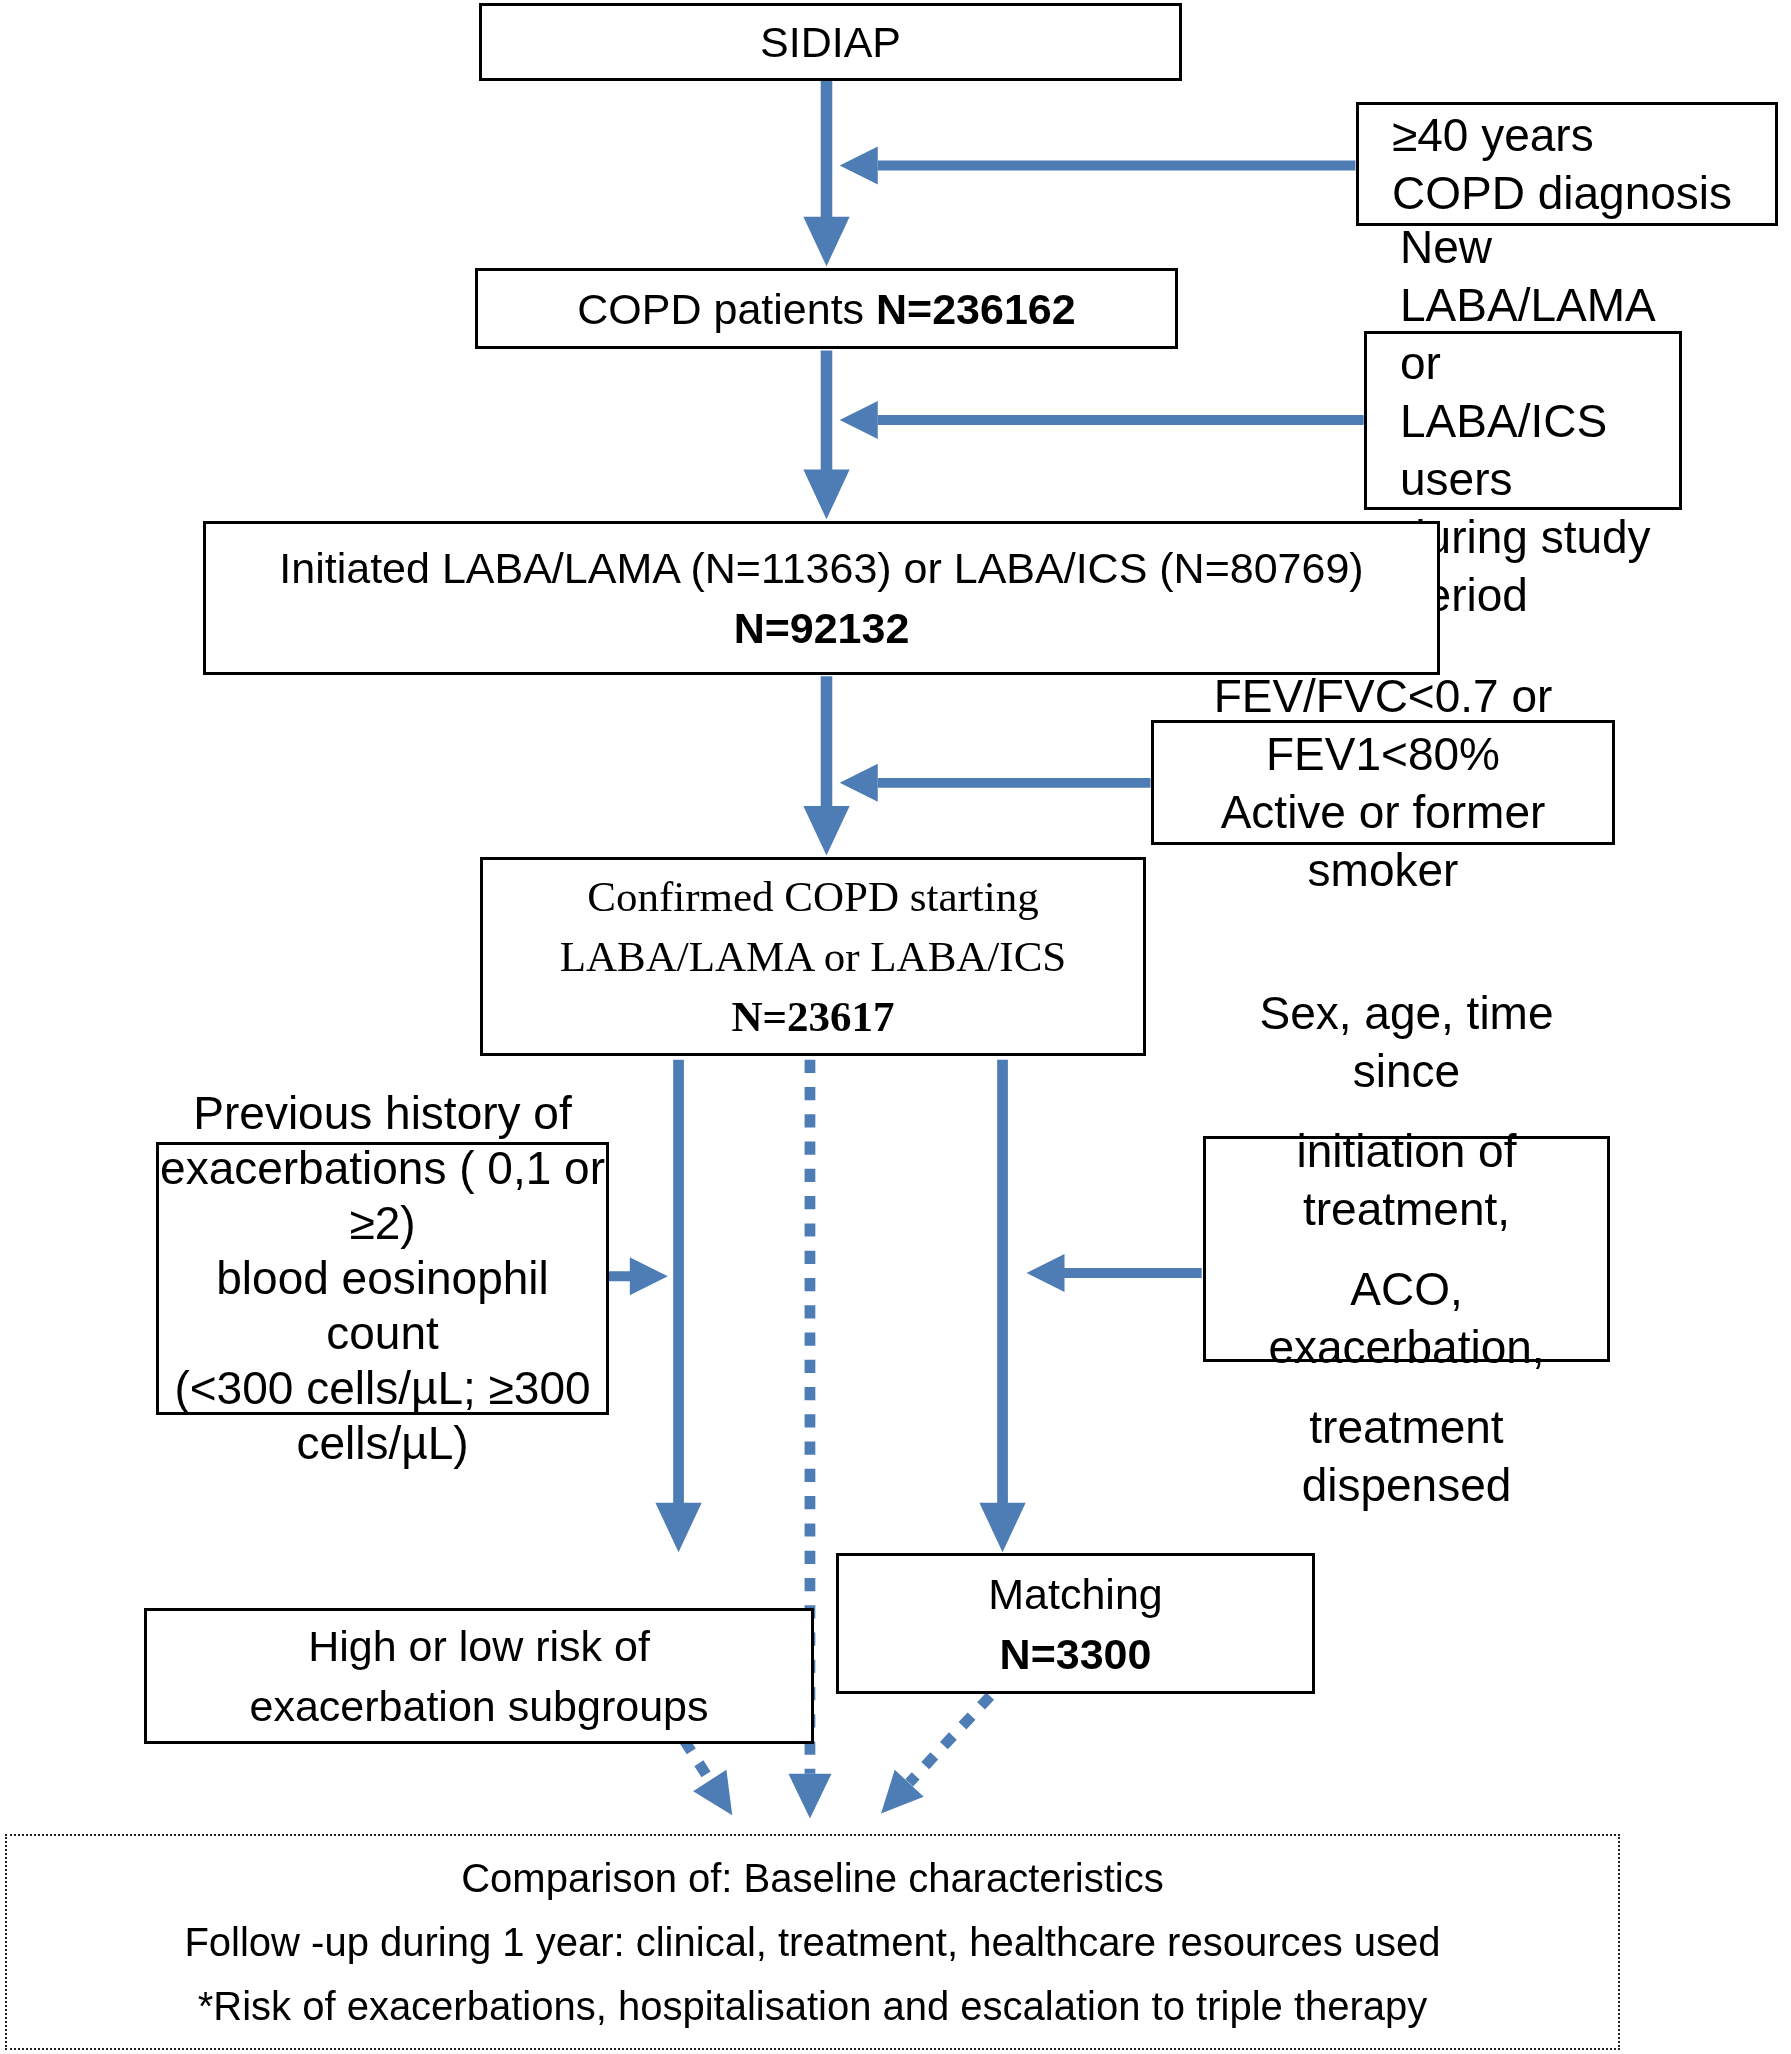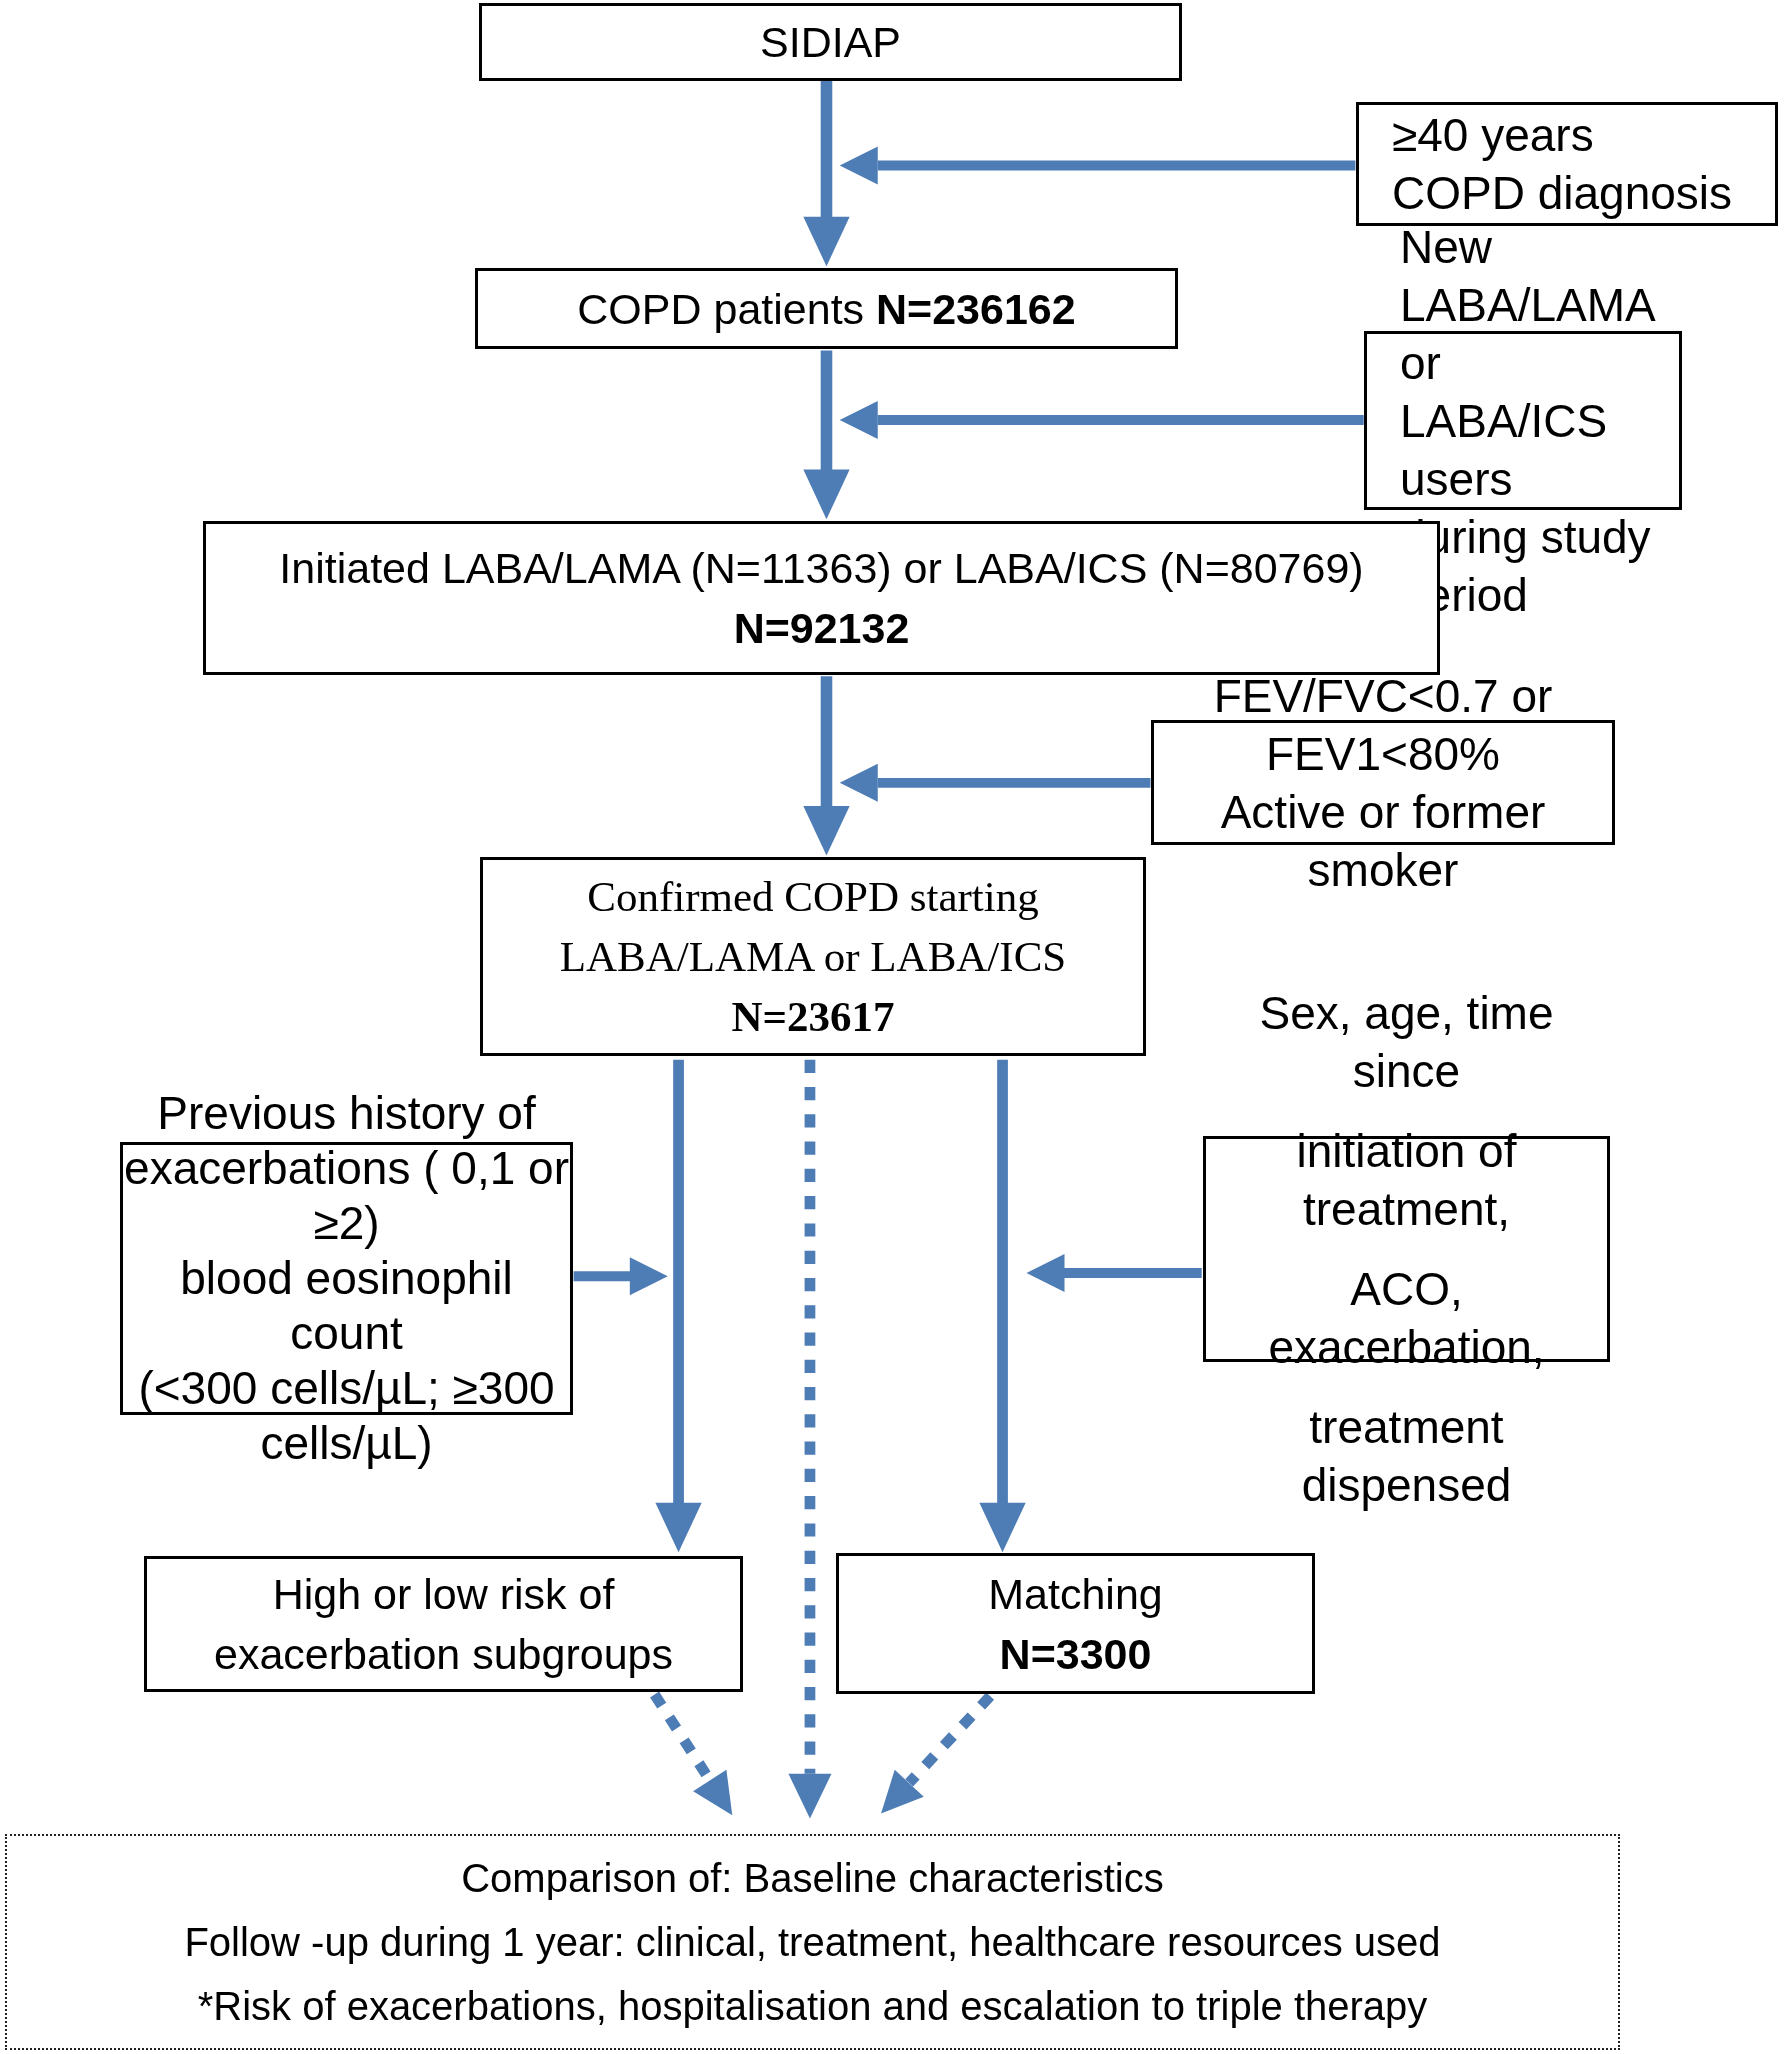--- a/index.html
+++ b/index.html
@@ -28,21 +28,21 @@
     border:3.3px solid var(--line);
     background:var(--background);
     display:flex;flex-direction:column;
     align-items:center;justify-content:center;
     text-align:center;
     font-size:43px;line-height:60px;
   }
   .node .ln{display:block;}
   .note{font-size:46px;line-height:58px;}
   .note.left-align{align-items:flex-start;text-align:left;padding-left:33px;padding-right:8.3px;}
-  .strat{line-height:55px;}
+  .strat{line-height:55px;margin-left:36px;}
   .comparison{font-size:40px;line-height:64px;border:2.5px dotted #222;}
   b{font-weight:bold;}
 </style>
 </head>
 <body>
 
 <div class="canvas">
 
   <svg class="connectors" viewBox="0 0 2167 2486" xmlns="http://www.w3.org/2000/svg">
 
@@ -181,21 +181,21 @@
     <span class="ln">cells/µL)</span>
   </div>
 
   <div class="node note" style="left:1203px;top:1136px;width:407px;height:226px;gap:22px;">
     <span class="ln">Sex, age, time since</span>
     <span class="ln">initiation of treatment,</span>
     <span class="ln">ACO, exacerbation,</span>
     <span class="ln">treatment dispensed</span>
   </div>
 
-  <div class="node" style="left:144px;top:1556px;width:599px;height:136px;">
+  <div class="node" style="left:144px;top:1608px;width:670px;height:136px;">
     <span class="ln">High or low risk of</span>
     <span class="ln">exacerbation subgroups</span>
   </div>
 
   <div class="node" style="left:836px;top:1553px;width:479px;height:141px;">
     <span class="ln">Matching</span>
     <b class="ln">N=3300</b>
   </div>
 
   <div class="node comparison" style="left:5px;top:1834px;width:1615px;height:216px;">

